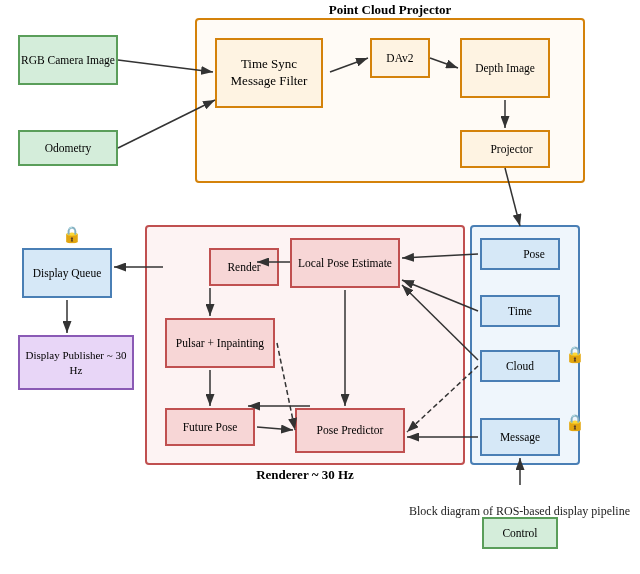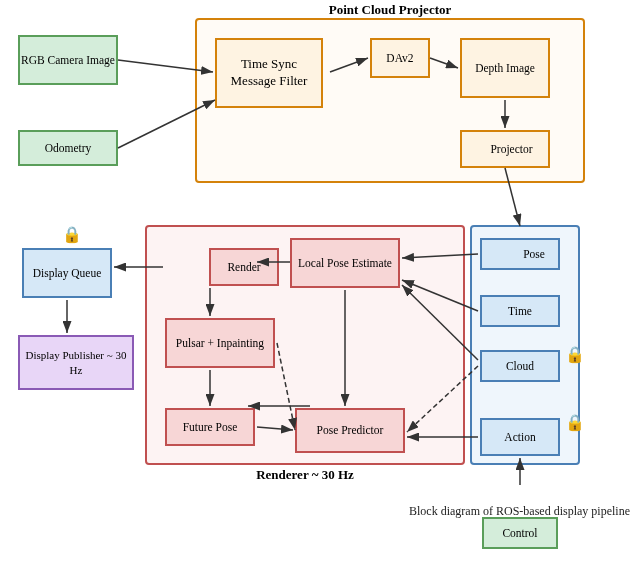--- a/index.html
+++ b/index.html
@@ -193,21 +193,21 @@
     <span>Time</span>
   </div>
 
   <div class="box box-blue" style="left:480px; top:350px; width:80px; height:32px; font-size:11.5px;">
     <span>Cloud</span>
   </div>
 
   <div class="lock-icon" style="left:565px; top:345px; font-size:16px;">🔒</div>
 
   <div class="box box-blue" style="left:480px; top:418px; width:80px; height:38px; font-size:11.5px;">
-    <span>Action</span>
+    <span>Message</span>
   </div>
 
   <div class="lock-icon" style="left:565px; top:413px; font-size:16px;">🔒</div>
 
   <div class="box box-green" style="left:482px; top:485px; width:76px; height:32px; font-size:11.5px;margin-top:32px;">
     <span>Control</span>
   </div>
 
   <svg class="arrows-svg" xmlns="http://www.w3.org/2000/svg">
     <defs>

